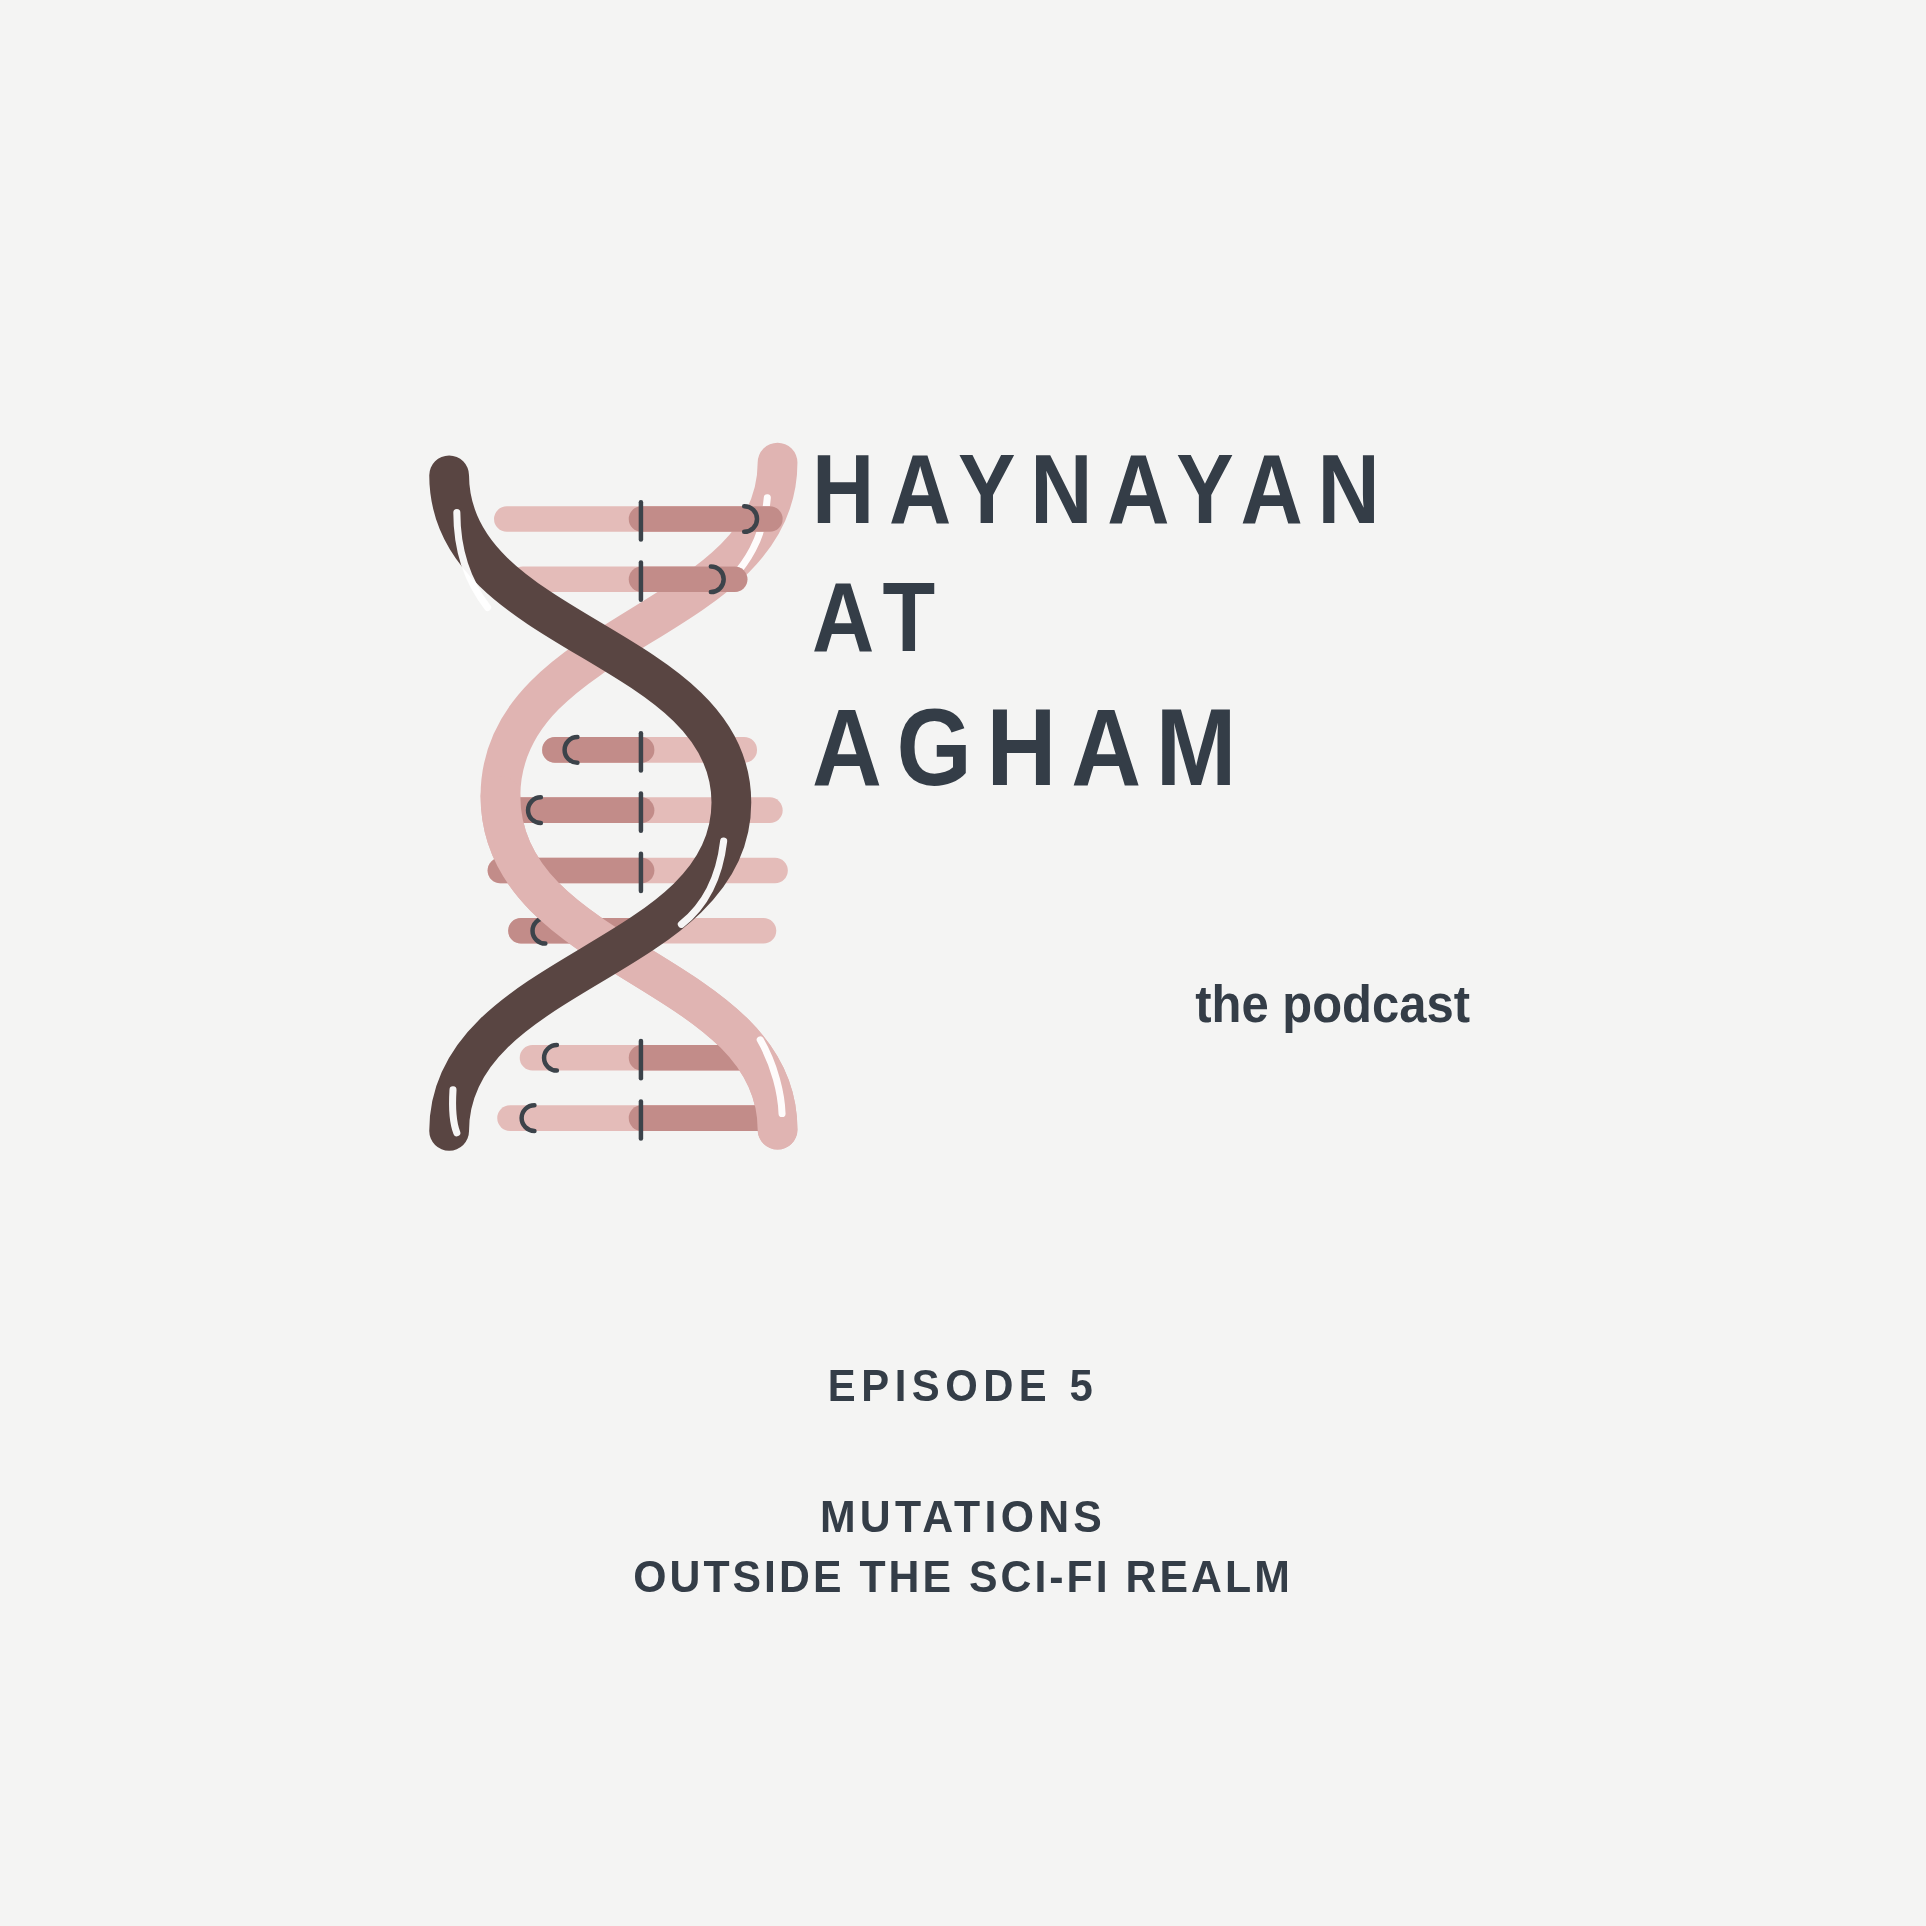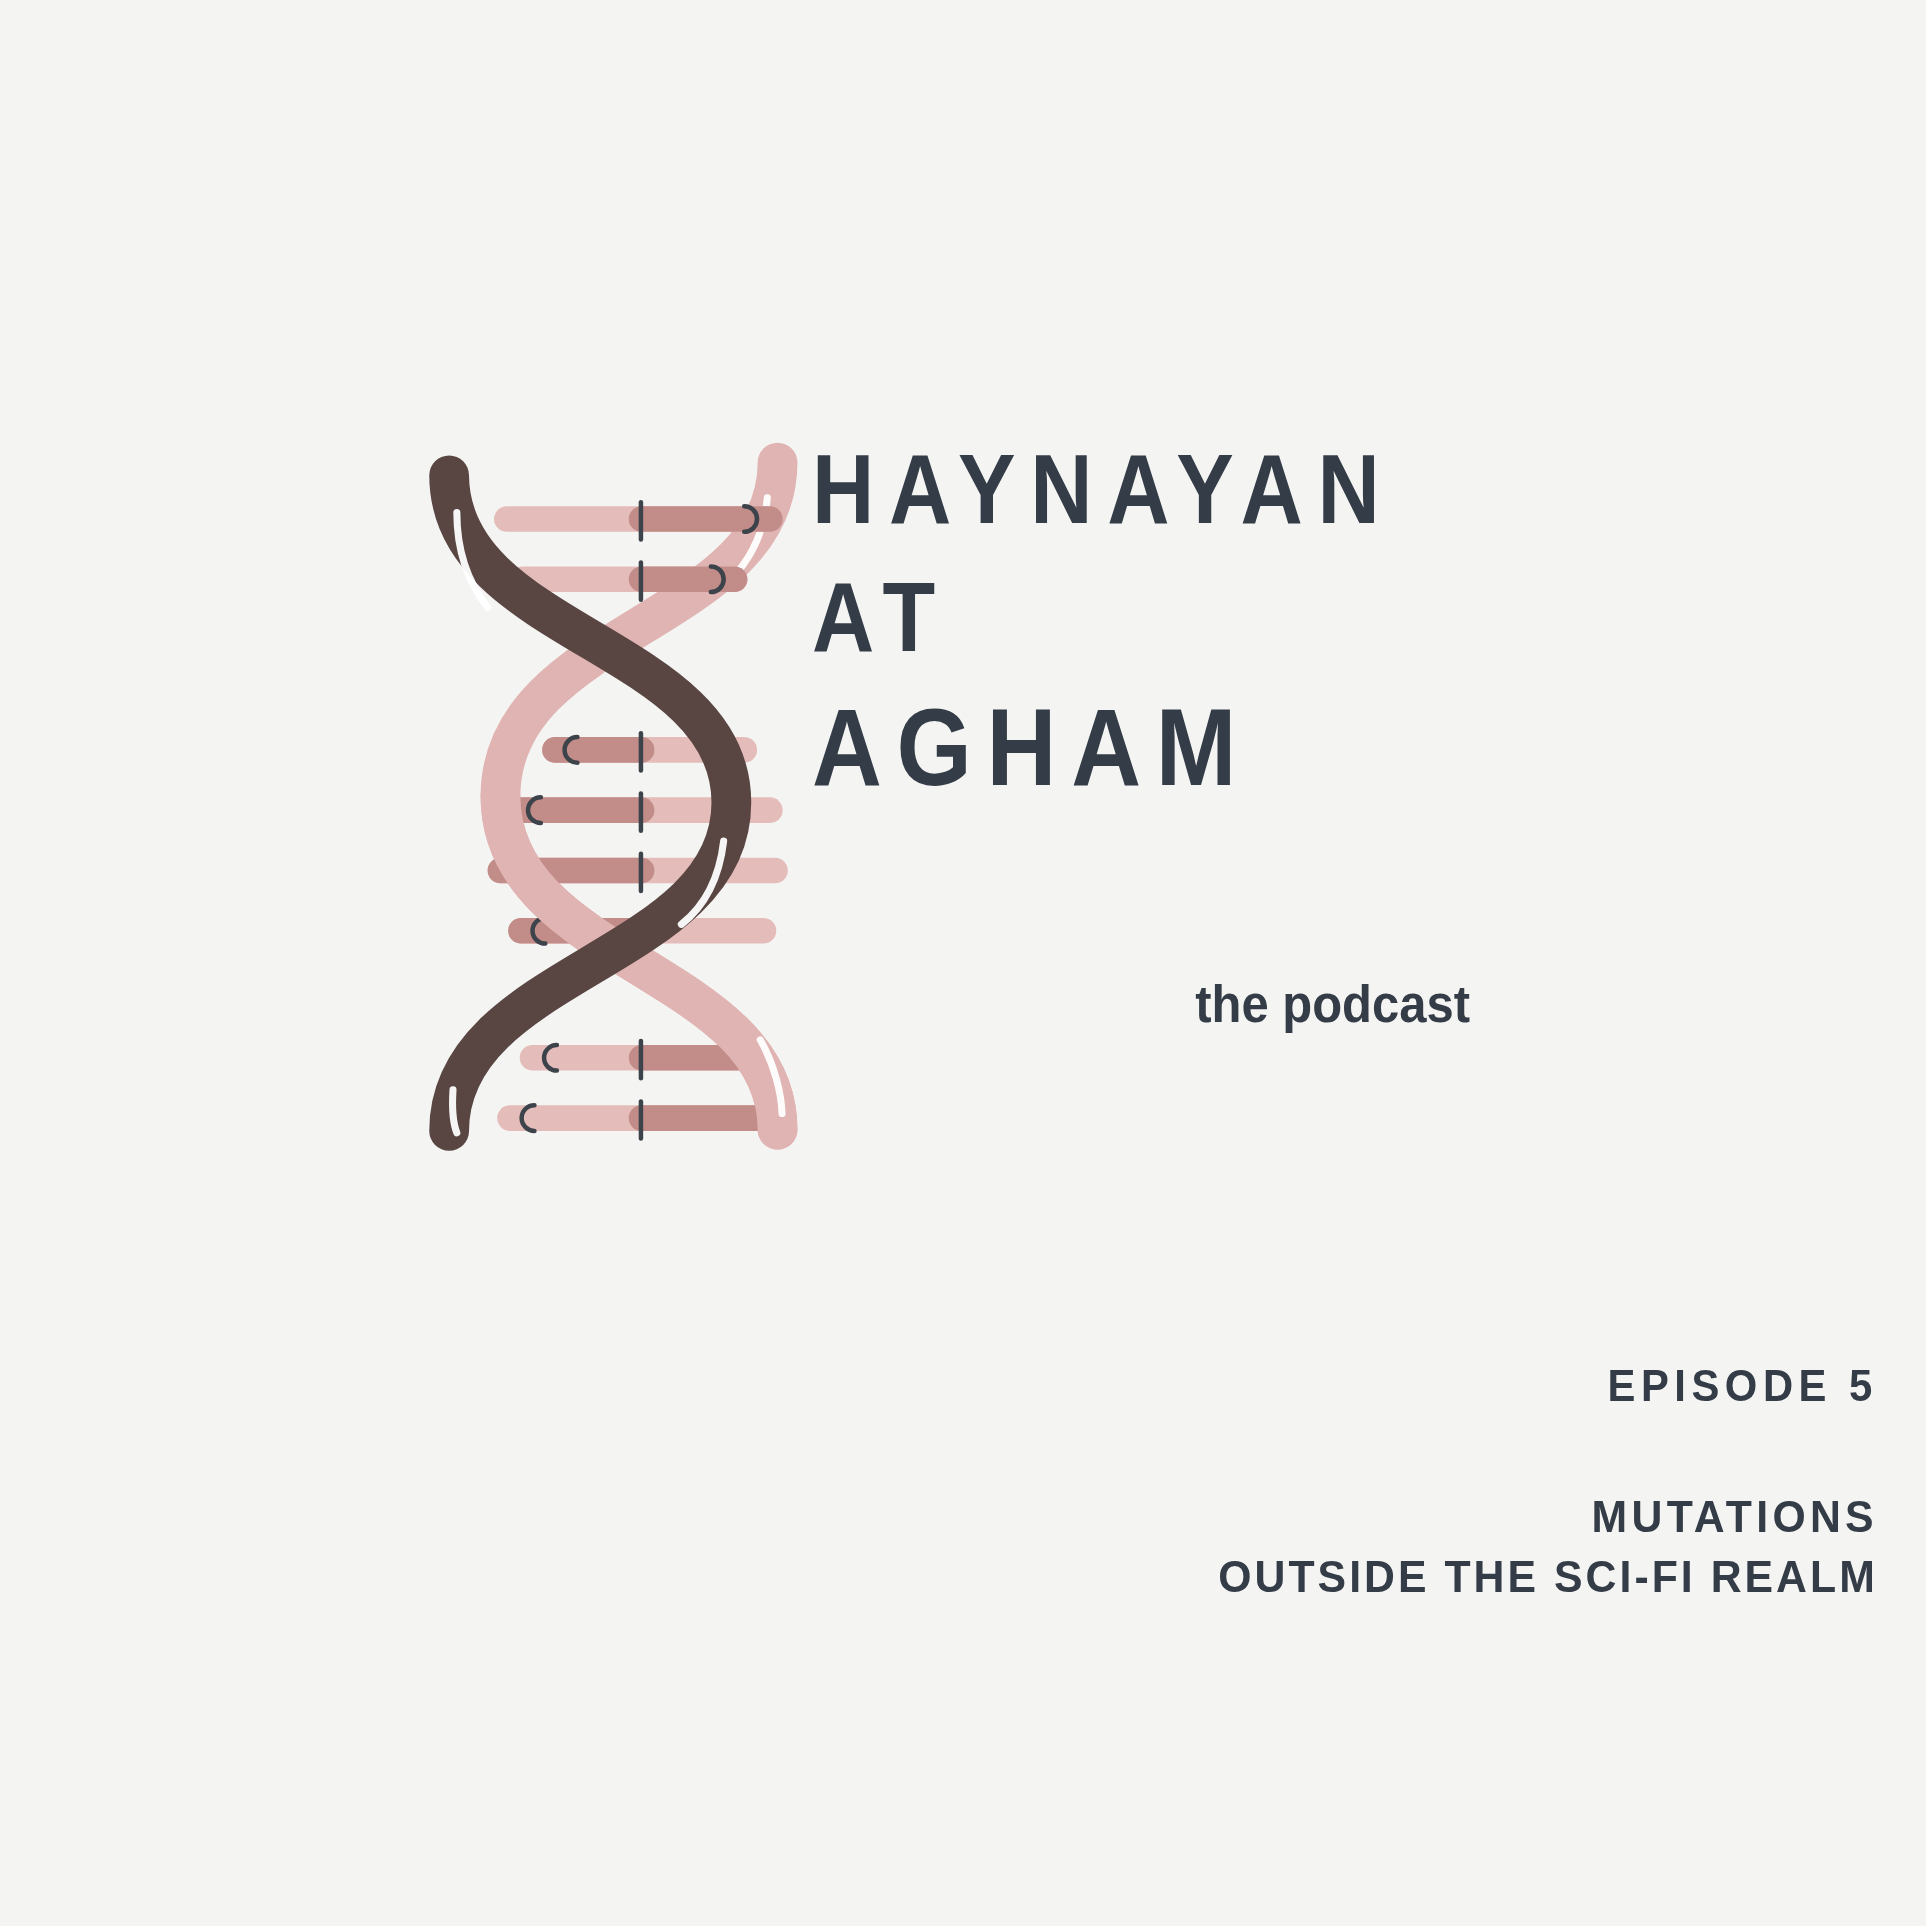--- a/index.html
+++ b/index.html
@@ -102,21 +102,21 @@
     transform: scaleX(0.96);
     transform-origin: right center;
   }
 
   
   .episode-block {
     position: absolute;
     left: 0;
     top: 1361px;
     width: 1926px;
-    text-align: right;
+    text-align: center;
   }
 
   .episode-number {
     color: #343d47;
     font-family: "Liberation Sans", sans-serif;
     font-weight: 700;
     font-size: 44px;
     letter-spacing: 5.8px;
     transform: scaleX(0.95);
     display: block;

